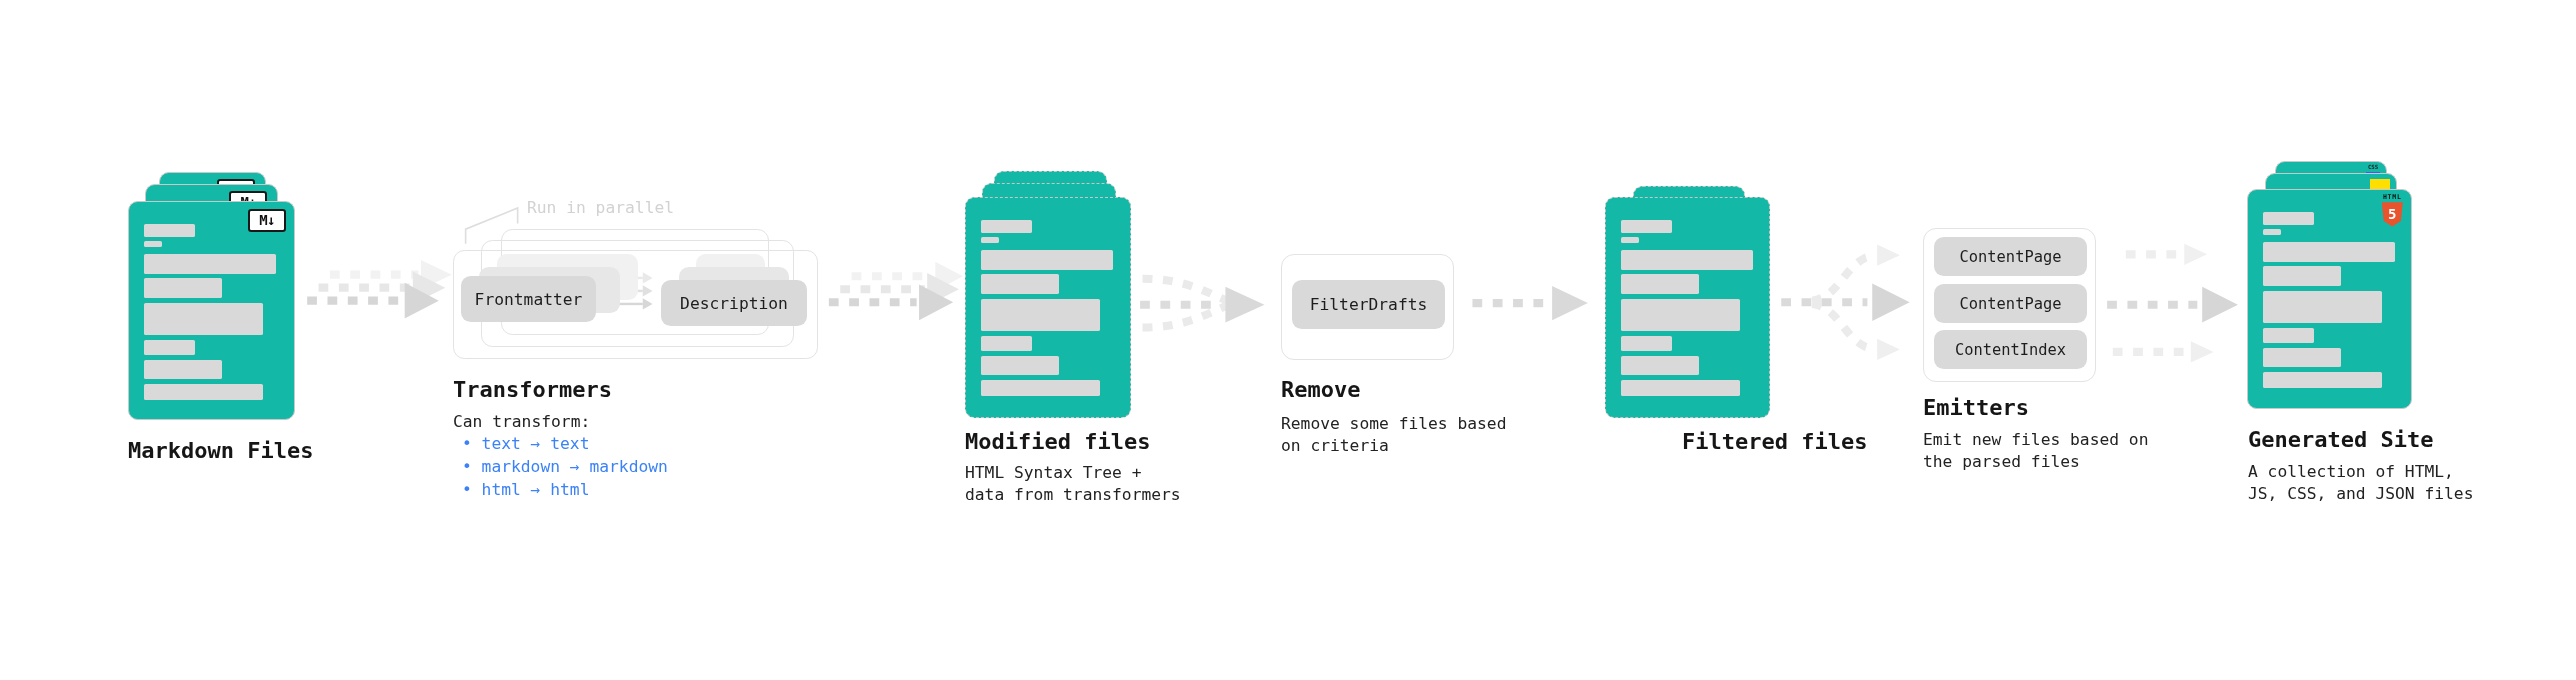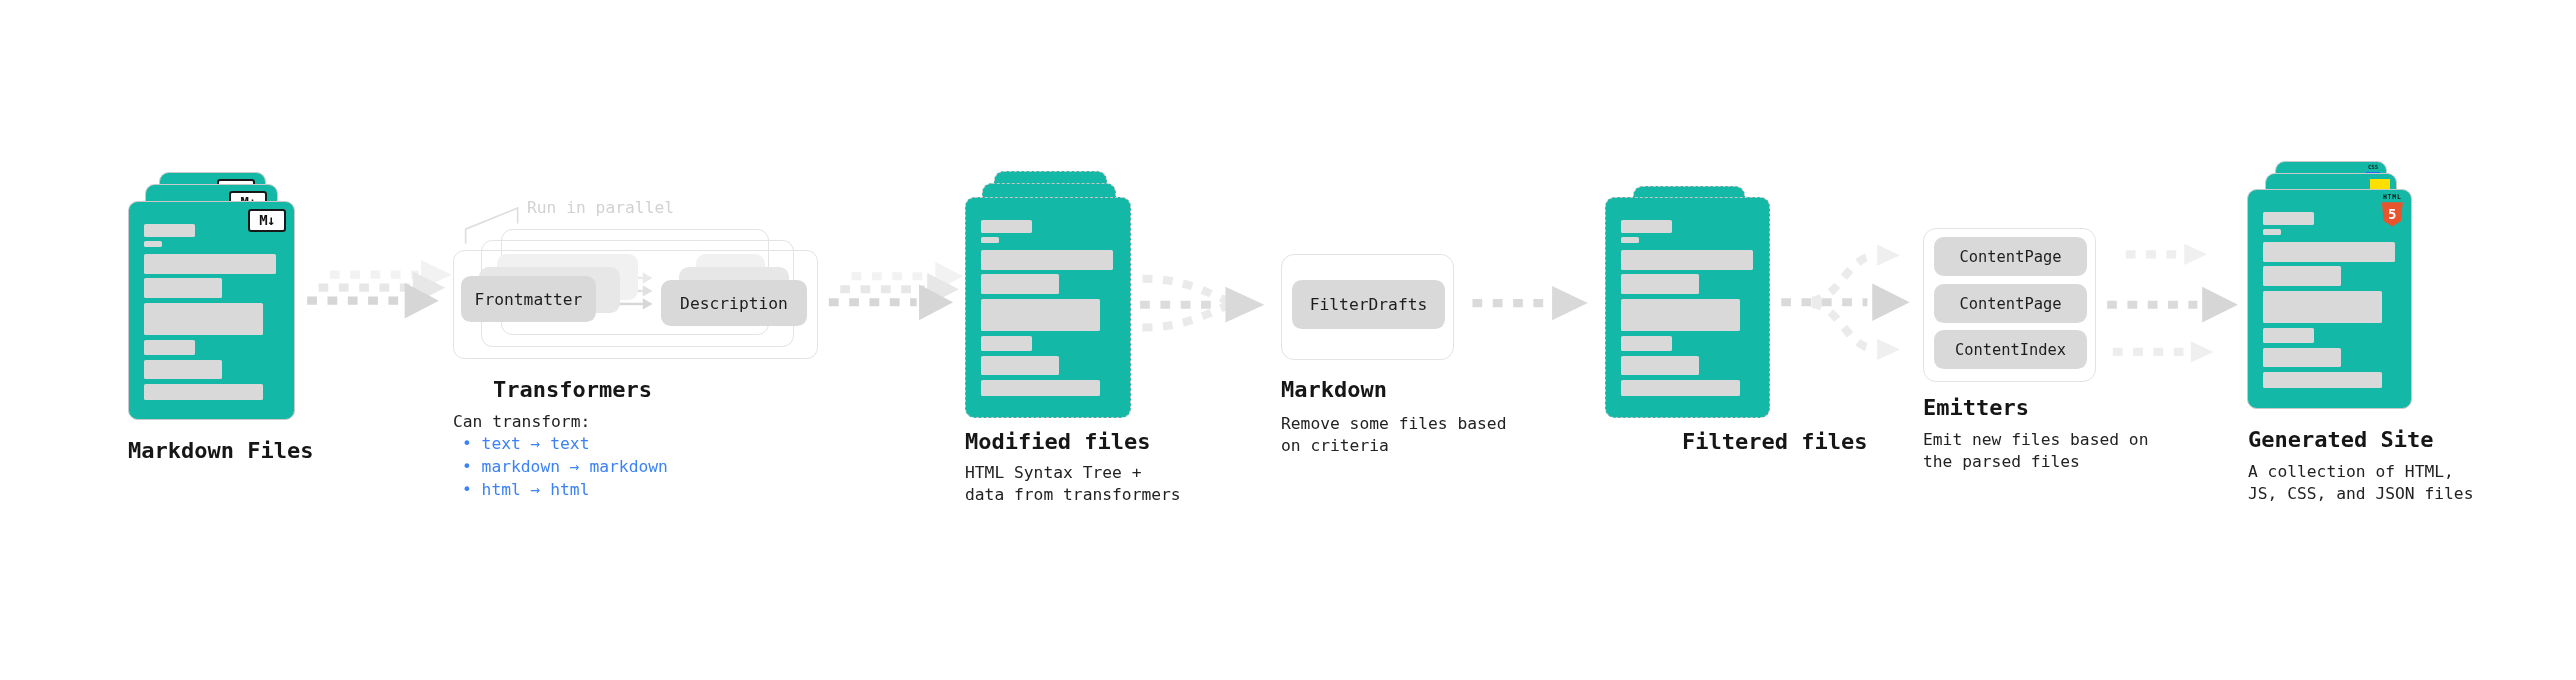--- a/index.html
+++ b/index.html
@@ -139,21 +139,21 @@
     <div class="frame" style="left:453px;top:250px;width:365px;height:109px;"></div>
 
     <div class="pill echo2" style="left:497px;top:254px;width:141px;height:46px;z-index:1;"></div>
     <div class="pill echo1" style="left:479px;top:267px;width:141px;height:46px;z-index:2;"></div>
     <div class="pill" style="left:461px;top:276px;width:135px;height:46px;z-index:3;">Frontmatter</div>
 
     <div class="pill echo2" style="left:696px;top:254px;width:69px;height:46px;z-index:1;"></div>
     <div class="pill echo1" style="left:679px;top:267px;width:110px;height:46px;z-index:2;"></div>
     <div class="pill" style="left:661px;top:280px;width:146px;height:46px;z-index:3;">Description</div>
 
-    <div class="stage-label" style="left:453px;top:377px;margin-left:40px;">Transformers</div>
+    <div class="stage-label" style="left:453px;top:377px;">Transformers</div>
     <div class="stage-desc" style="left:453px;top:411px;">Can transform:</div>
     <div class="bullets" style="left:462px;top:432px;">
       <div>• text → text</div>
       <div>• markdown → markdown</div>
       <div>• html → html</div>
     </div>
   </div>
 
   <div>
     <div class="doc dashed" style="left:994px;top:171px;width:113px;height:219px;z-index:1;"></div>
@@ -171,21 +171,21 @@
     <div class="stage-label" style="left:965px;top:429px;">Modified files</div>
     <div class="stage-desc" style="left:965px;top:462px;">
       <div>HTML Syntax Tree +</div>
       <div>data from transformers</div>
     </div>
   </div>
 
   <div>
     <div class="frame" style="left:1281px;top:254px;width:173px;height:106px;border-radius:13px;"></div>
     <div class="pill" style="left:1292px;top:280px;width:153px;height:49px;">FilterDrafts</div>
-    <div class="stage-label" style="left:1281px;top:377px;">Markdown</div>
+    <div class="stage-label" style="left:1281px;top:377px;">Remove</div>
     <div class="stage-desc" style="left:1281px;top:413px;">
       <div>Remove some files based</div>
       <div>on criteria</div>
     </div>
   </div>
 
   <div>
     <div class="doc dashed" style="left:1633px;top:186px;width:112px;height:219px;z-index:1;"></div>
     <div class="doc dashed with-bars" style="left:1605px;top:197px;width:165px;height:221px;z-index:2;">
         <div class="bar" style="width: 51px; height: 13px; margin-bottom: 4.1px;"></div>

